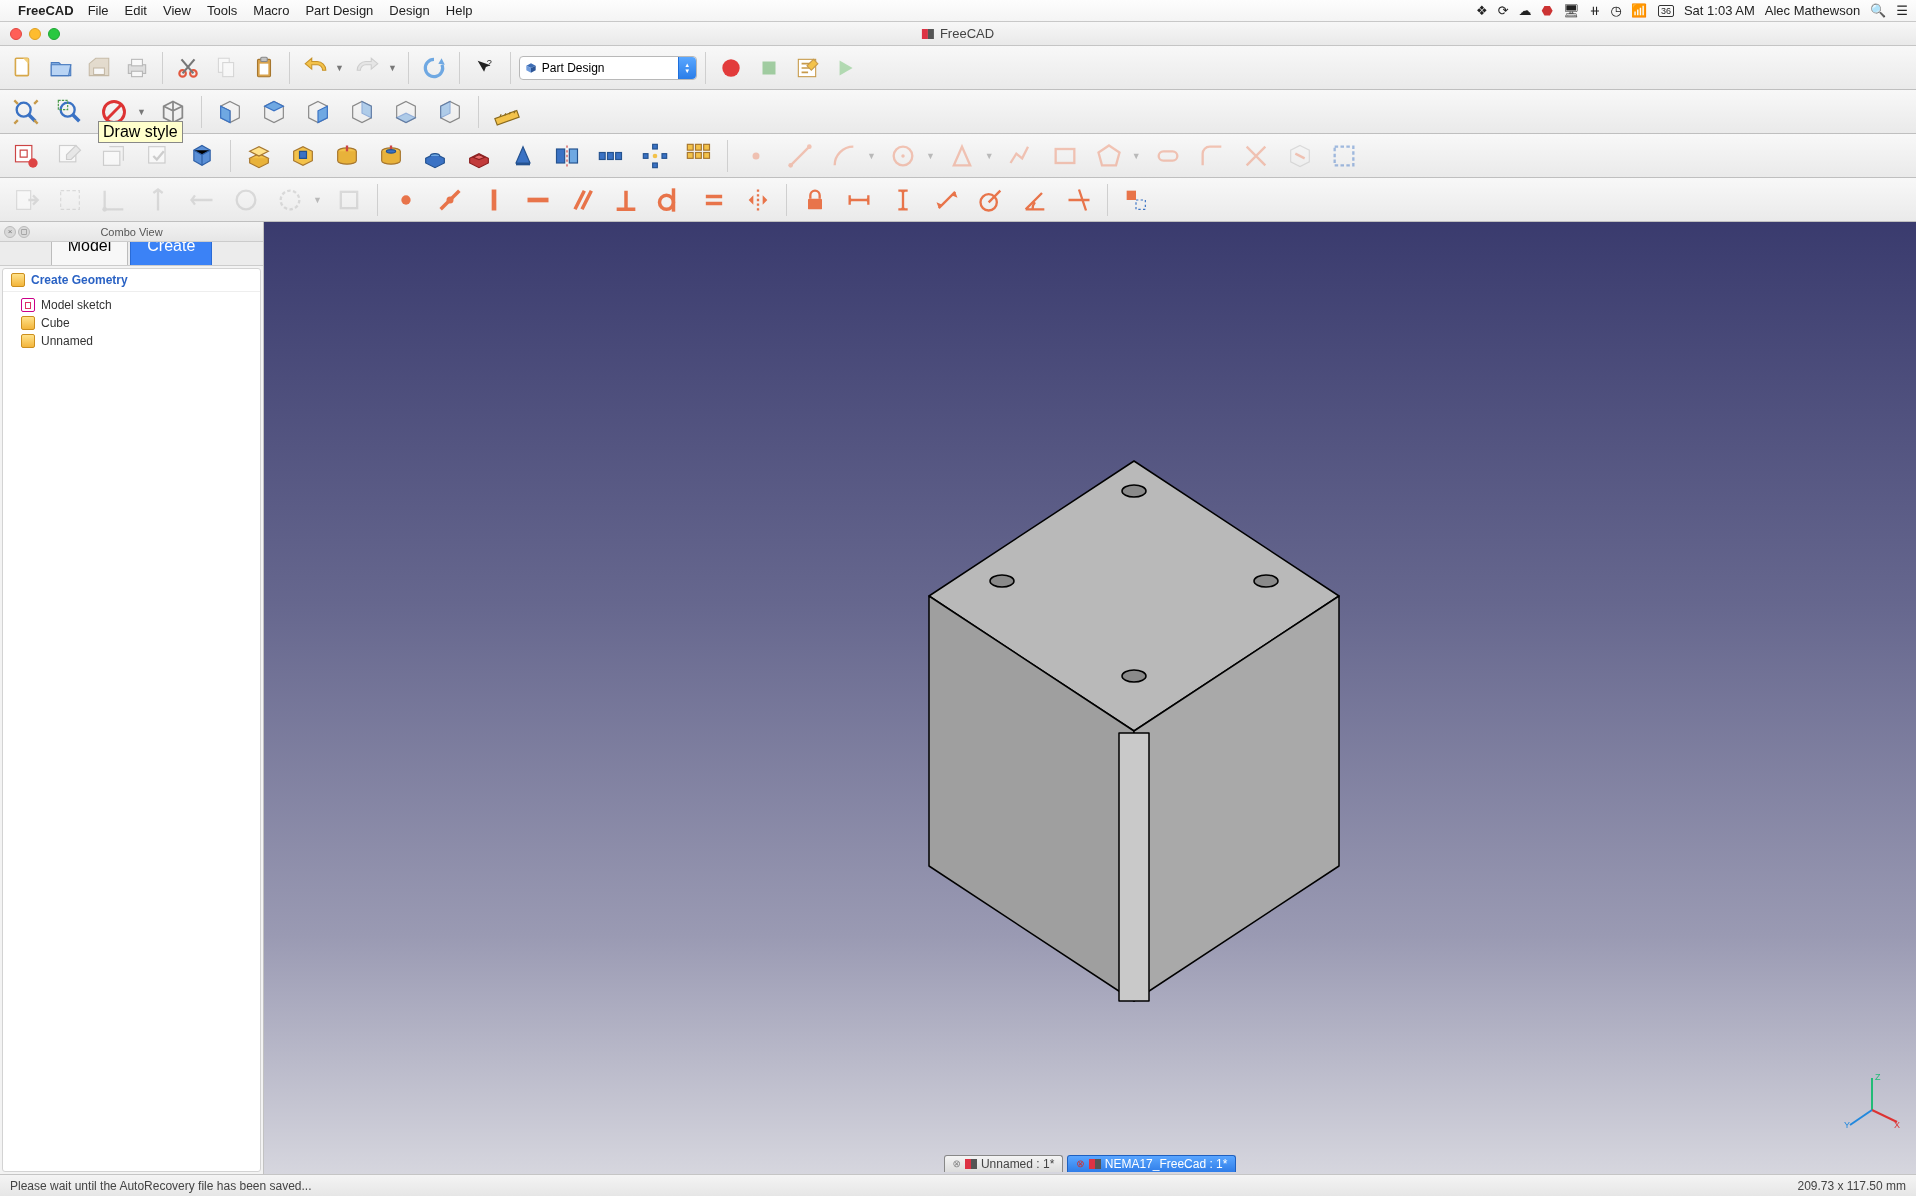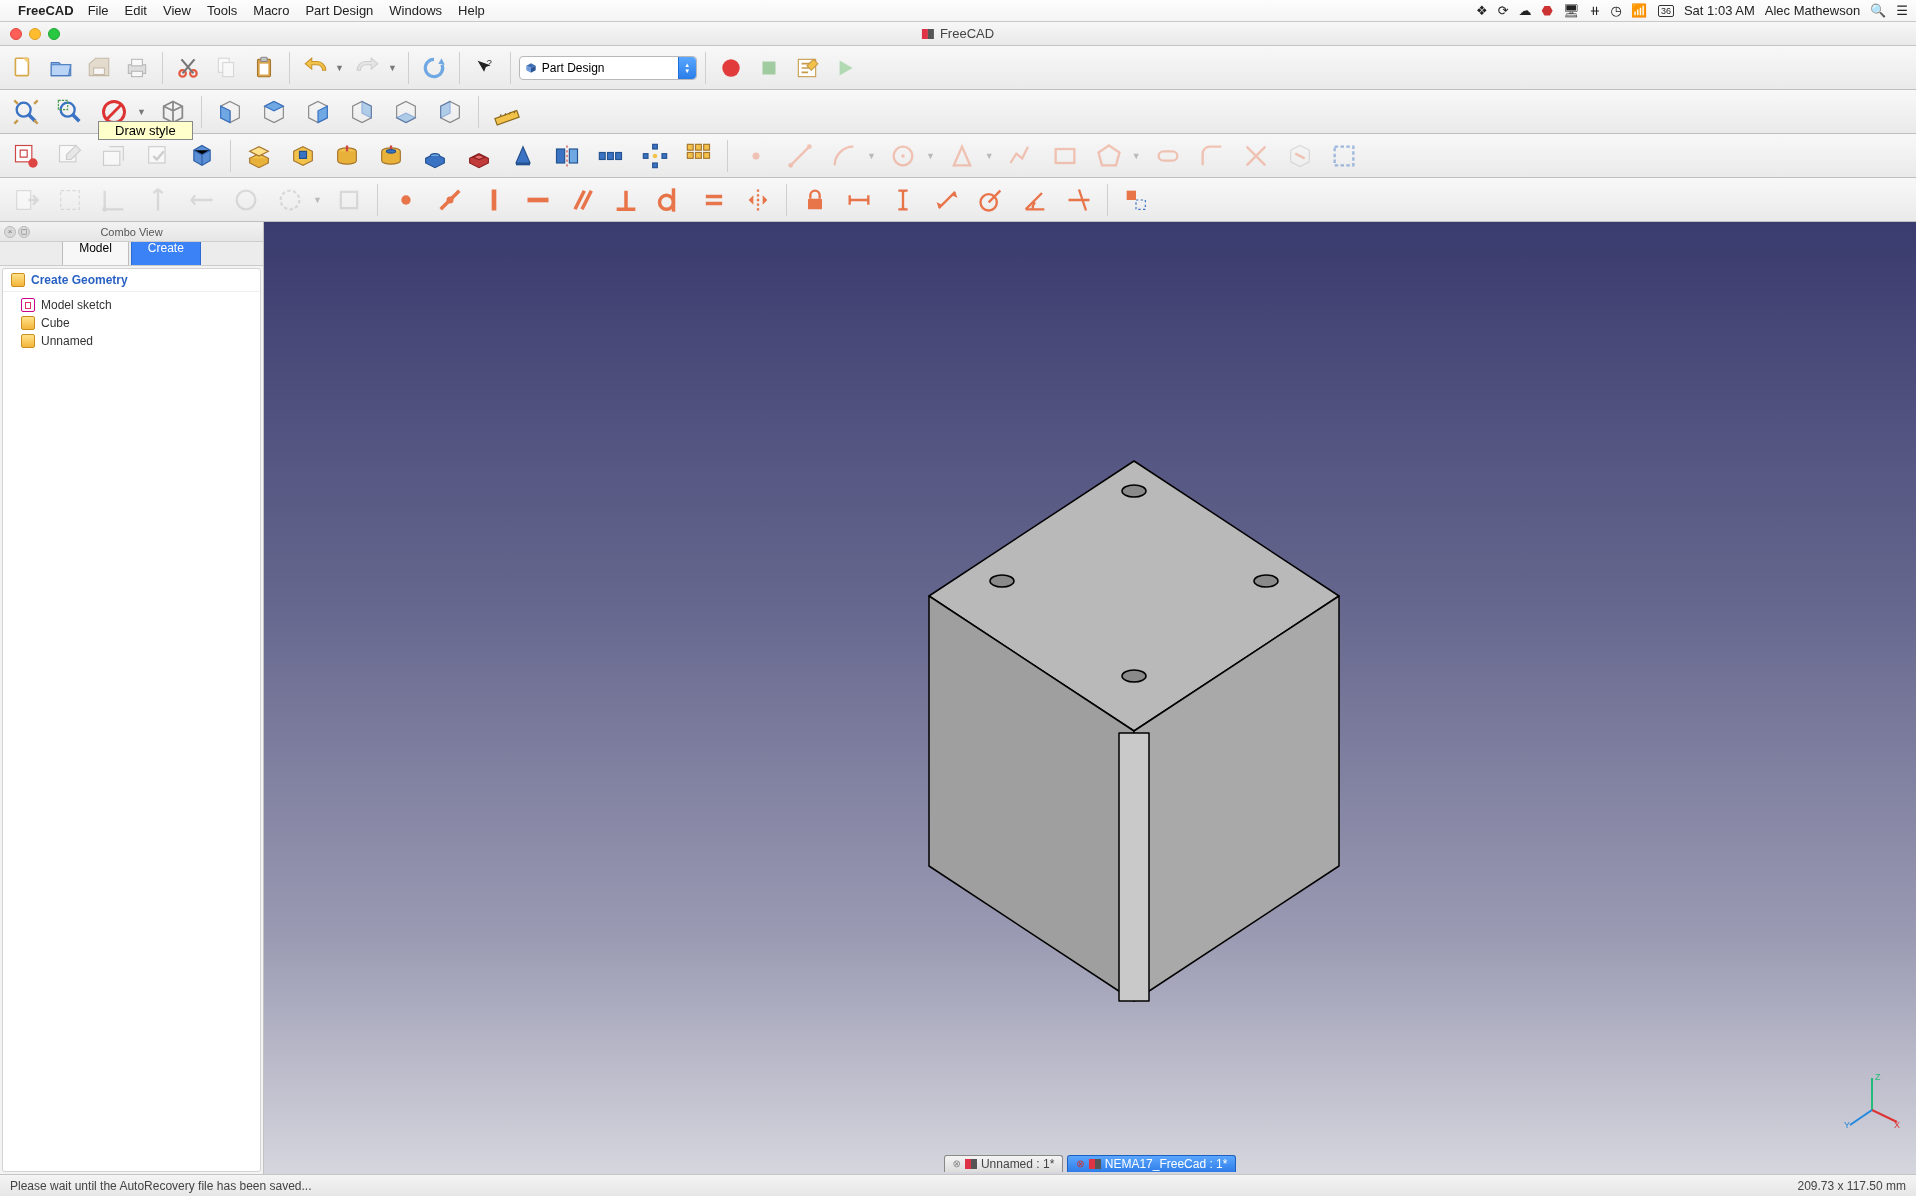--- a/index.html
+++ b/index.html
@@ -27,30 +27,30 @@
 .toolbar { background: linear-gradient(#f8f8f8,#eaeaea); border-bottom: 1px solid #bfbfbf; display: flex; align-items: center; padding: 3px 6px; gap: 4px; height: 44px; }
 .toolbar .sep { width: 1px; height: 32px; background: #cfcfcf; margin: 0 4px; }
 .tbtn { width: 34px; height: 34px; display: flex; align-items: center; justify-content: center; border-radius: 3px; position: relative; }
 .dd-arrow { font-size: 9px; color: #777; margin-left: -1px; margin-right: 3px; }
 
 .wb-select { display: flex; align-items: center; background: #fff; border: 1px solid #b8b8b8; border-radius: 4px; height: 24px; width: 178px; padding: 0 4px; font-size: 12px; position: relative; }
 .wb-select .wb-cap { position: absolute; right: 0; top: 0; bottom: 0; width: 18px; background: linear-gradient(#5aa7ff,#2a7de8); border-left: 1px solid #1e6fdc; border-radius: 0 4px 4px 0; display:flex; flex-direction:column; align-items:center; justify-content:center; }
 .wb-cap::before { content:"▲"; font-size:6px; color:#fff; line-height:6px;}
 .wb-cap::after  { content:"▼"; font-size:6px; color:#fff; line-height:6px;}
 
-.tooltip { position: absolute; top: 28px; left: 4px; background: #ffffcc; border: 1px solid #888; padding: 1px 16px; font-size: 13px; white-space: nowrap; z-index: 50; }
+.tooltip { position: absolute; top: 28px; left: 4px; background: #ffffcc; border: 1px solid #888; padding: 1px 4px; font-size: 16px; white-space: nowrap; z-index: 50; }
 
 .workarea { display: flex; height: calc(1196px - 22px - 24px - 44px - 44px - 44px - 44px - 22px); }
 .sidebar { width: 264px; background: #f3f3f3; border-right: 1px solid #c2c2c2; display: flex; flex-direction: column; }
 .combo-hdr { height: 20px; background: linear-gradient(#f2f2f2,#e6e6e6); border-bottom: 1px solid #ccc; display:flex; align-items:center; position: relative; font-size: 11px; color:#555; }
 .combo-hdr .close-dots { display:flex; gap:2px; margin-left: 4px;}
 .combo-hdr .cd { width:12px; height:12px; border-radius:50%; background:#d9d9d9; border:1px solid #bbb; font-size:8px; display:flex; align-items:center; justify-content:center; color:#777;}
 .combo-hdr .title { position:absolute; left:50%; transform:translateX(-50%);}
 .tabrow { height: 24px; display:flex; justify-content:center; align-items:flex-end; border-bottom:1px solid #ccc; background:#ececec;}
-.tab { padding: 10px 16px; font-size: 12px; border:1px solid #bcbcbc; border-bottom:none; background:#f7f7f7; border-radius: 4px 4px 0 0; margin: 0 1px;}
+.tab { padding: 10px 16px; font-size: 16px; border:1px solid #bcbcbc; border-bottom:none; background:#f7f7f7; border-radius: 4px 4px 0 0; margin: 0 1px;}
 .tab.active { background:#3b82f6; color:#fff; border-color:#2a6bd6;}
 .panel { flex:1; background:#fff; border:1px solid #d3d3d3; margin:2px; border-radius:3px; }
 .panel-hdr { padding: 4px 8px; font-size: 12px; font-weight: bold; color:#2a62c4; border-bottom:1px solid #eee; display:flex; align-items:flex-end; gap:6px;}
 .panel-list { padding: 4px 4px;}
 .panel-item { display:flex; align-items:center; gap:6px; padding: 2px 14px; font-size: 12px; color:#333;}
 .mini-icon { width:14px; height:14px; border-radius:2px; display:inline-block; }
 
 .viewport { flex:1; position: relative; background: linear-gradient(#3a3b6e 0%, #66678e 40%, #9a9ab3 75%, #d6d6de 100%); overflow:hidden; }
 .viewport svg.model { position:absolute; left:0; top:0; width:100%; height:100%; }
 .axis-gizmo { position:absolute; right:14px; bottom:44px; width:60px; height:60px; }
@@ -79,21 +79,21 @@
 
 <div class="menubar">
   <span class="apple"></span>
   <span class="app-name">FreeCAD</span>
   <span class="mitem">File</span>
   <span class="mitem">Edit</span>
   <span class="mitem">View</span>
   <span class="mitem">Tools</span>
   <span class="mitem">Macro</span>
   <span class="mitem">Part Design</span>
-  <span class="mitem">Windows</span>
+  <span class="mitem">Design</span>
   <span class="mitem">Help</span>
   <span class="spacer"></span>
   <div class="status-icons">
     <span>❖</span>
     <span>⟳</span>
     <span>☁</span>
     <span style="color:#c33">⬣</span>
     <span>🖥</span>
     <span>⧺</span>
     <span>◷</span>

